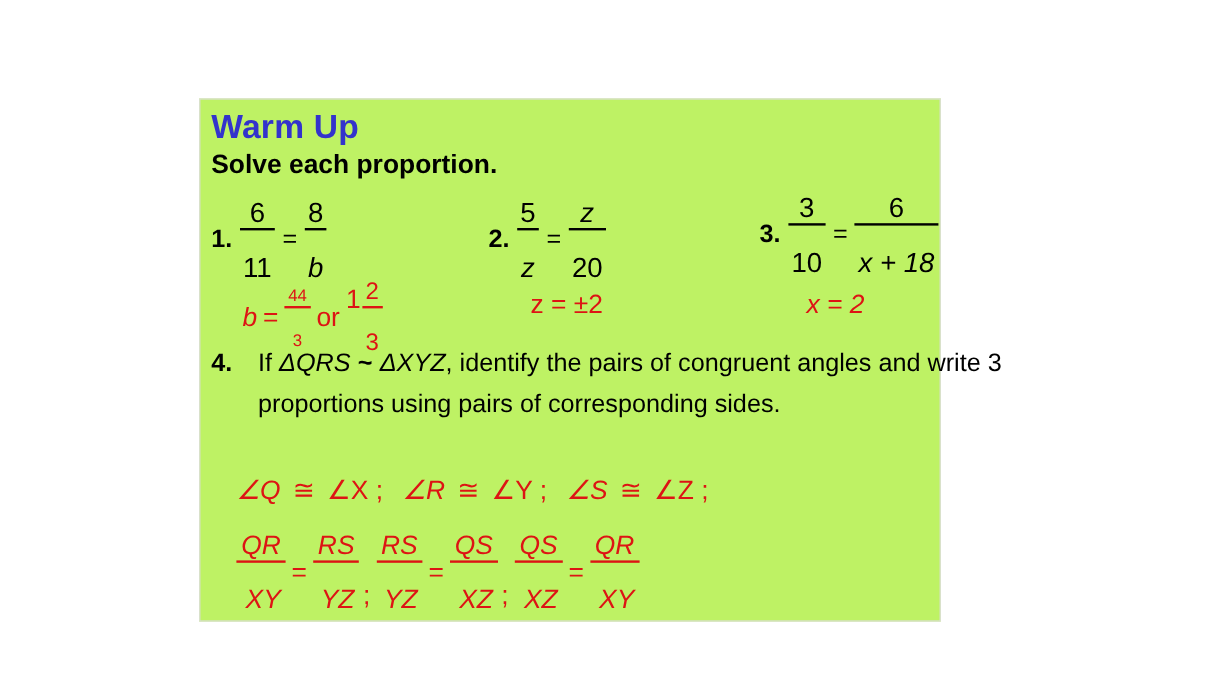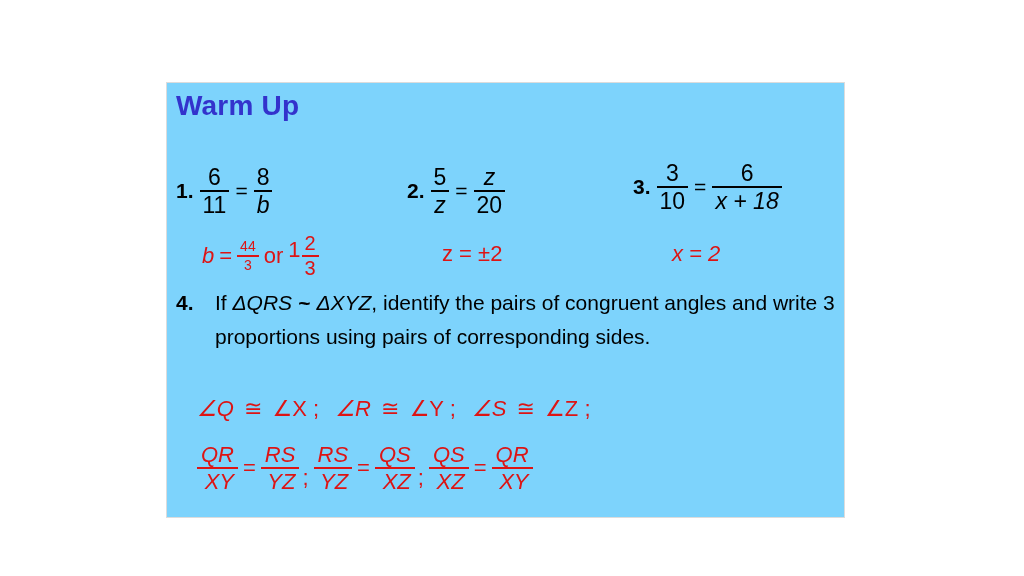--- a/index.html
+++ b/index.html
@@ -17,23 +17,23 @@
     width: 1024px;
     height: 576px;
     background: #ffffff;
   }
 
   
   #card {
     position: absolute;
     left: 166px;
     top: 82px;
-    width: 679px;
+    width: 618px;
     height: 436px;
-    background: #7dd3fc;
+    background: #bef264;
     border: 1px solid #dcdcdc;
     box-sizing: border-box;
   }
 
   
   .title {
     position: absolute;
     left: 9px;
     top: 7px;
     font-size: 28px;
@@ -68,21 +68,21 @@
     text-align: center;
     line-height: 1.05;
   }
   .frac .num {
     display: block;
     padding: 0 3px 1px 3px;
     border-bottom: 2px solid currentColor;
   }
   .frac .den {
     display: block;
-    padding: 1px 3px 0 3px;
+    padding: 19px 3px 0 3px;
   }
 
   .eqrow {
     font-size: 23px;
     color: #000000;
     display: flex;
     align-items: center;
     gap: 6px;
   }
   .eqsign { font-size: 21px; }
@@ -157,20 +157,21 @@
   .props .frac .num,
   .props .frac .den { padding-left: 4px; padding-right: 4px; text-align: right; }
 </style>
 </head>
 <body>
 
 <div id="slide">
   <div id="card">
 
     <div class="title">Warm Up</div>
+    <div class="subtitle">Solve each proportion.</div>
 
     <div class="abs eqrow" style="left:9px; top:82px;">
       <span class="qnum">1.</span>
       <span class="frac">
         <span class="num">6</span>
         <span class="den">11</span>
       </span>
       <span class="eqsign">=</span>
       <span class="frac ital">
         <span class="num" style="font-style:normal;">8</span>

